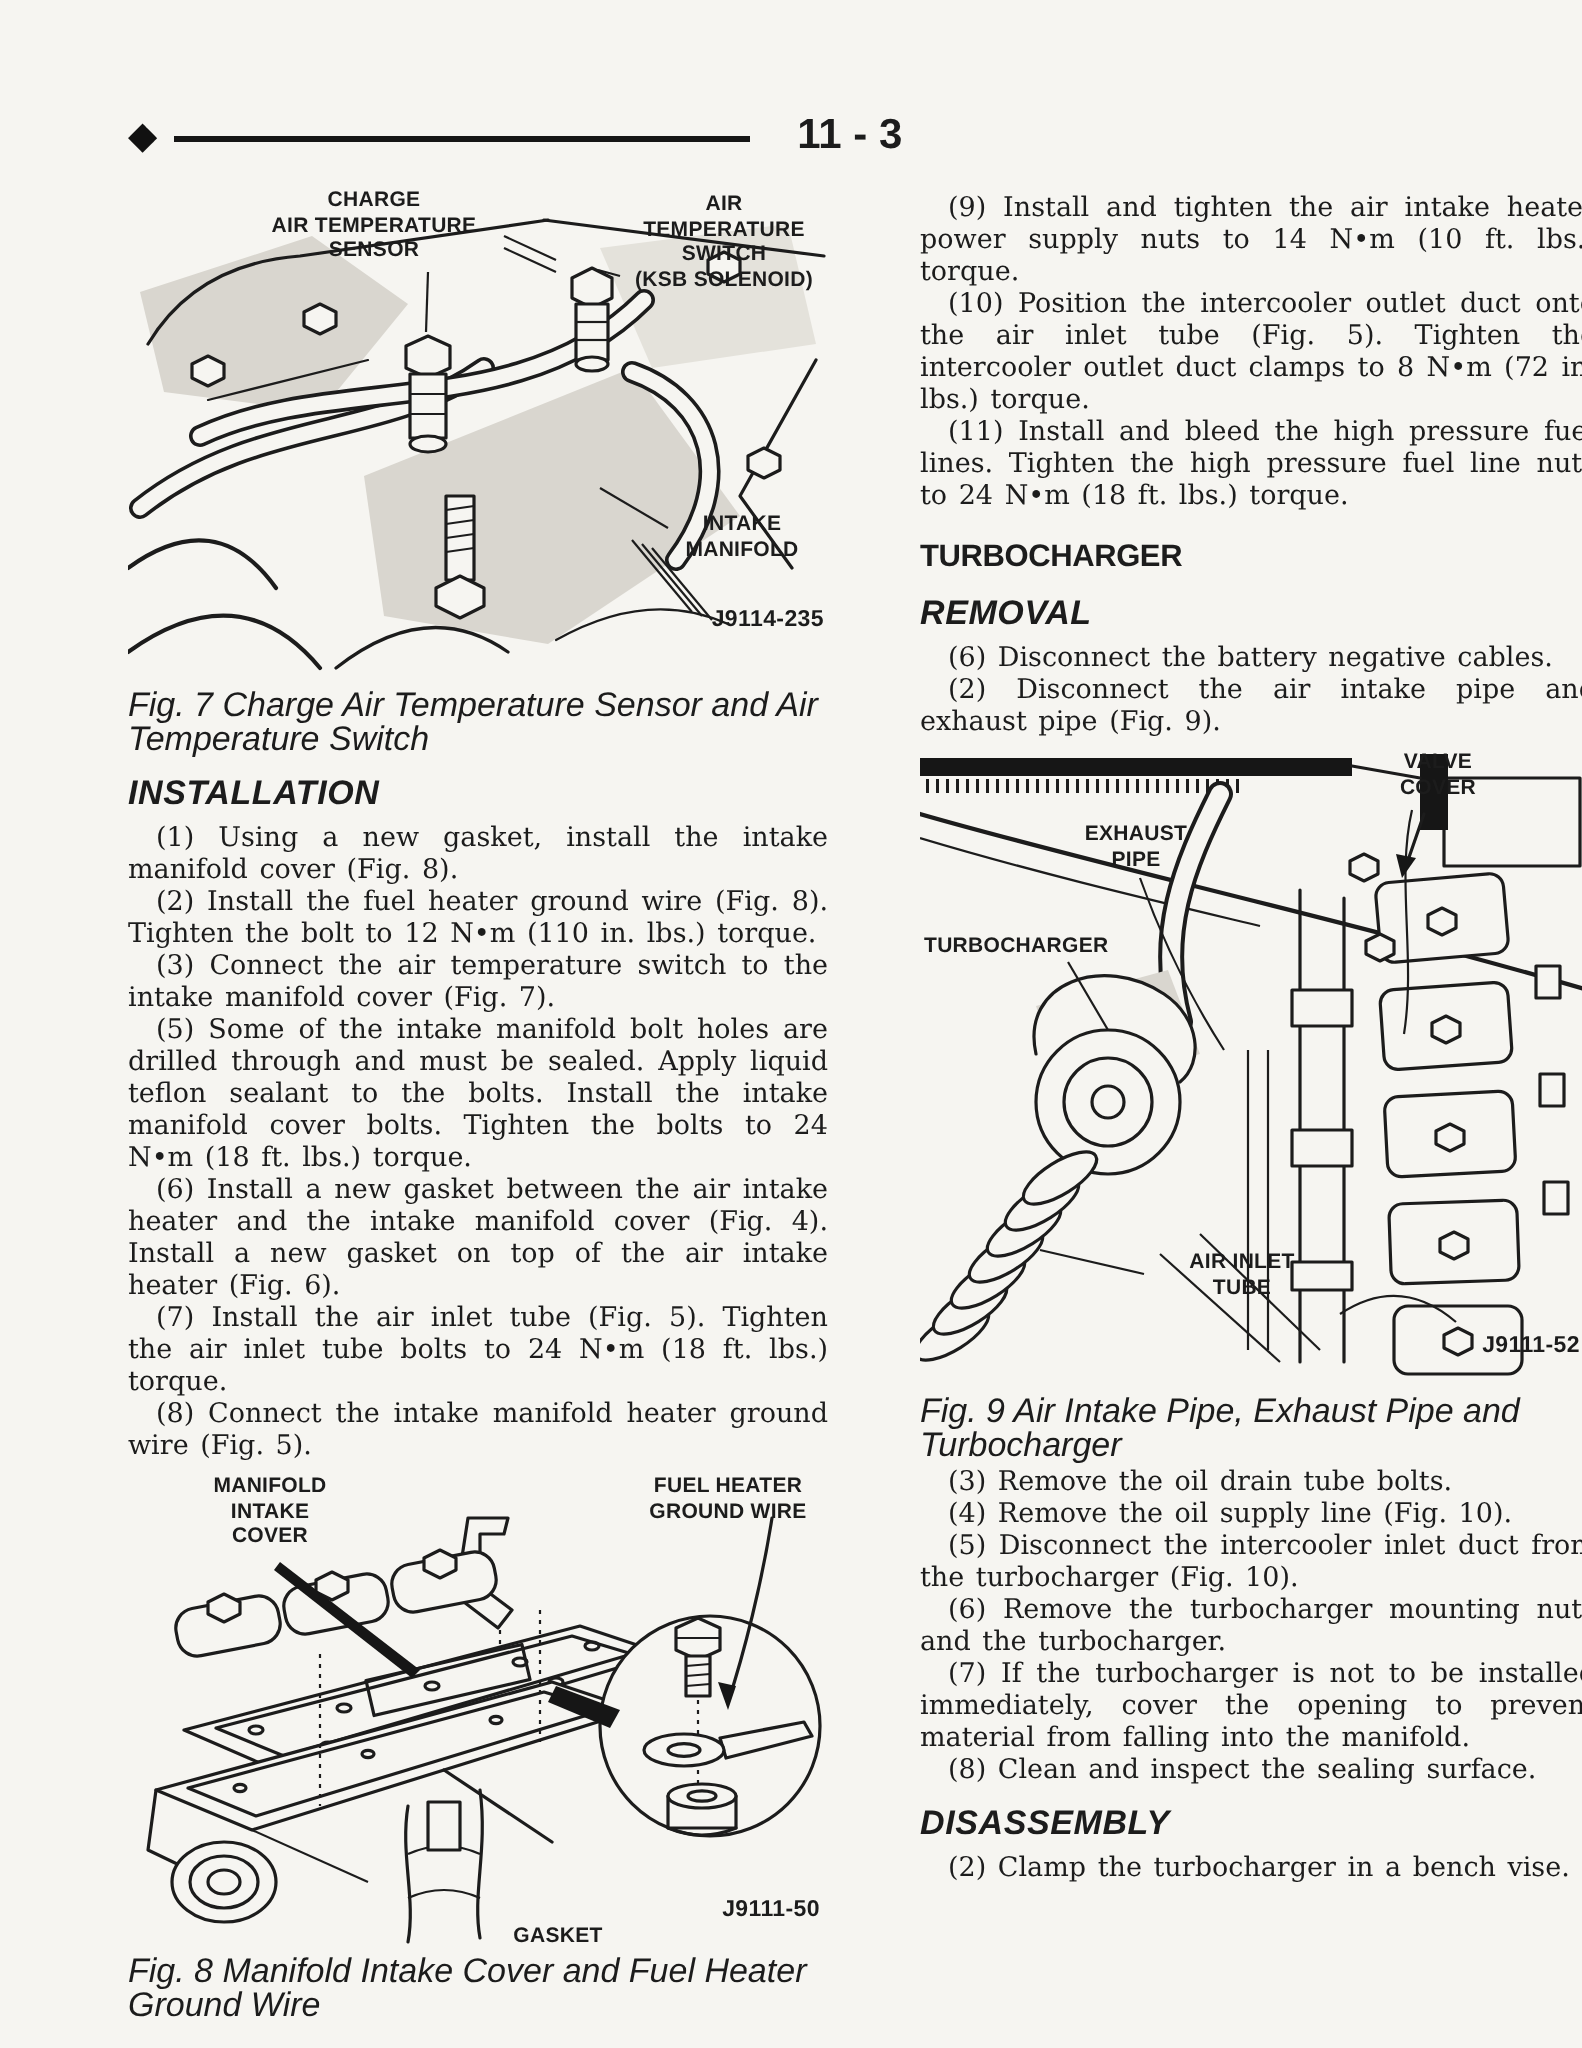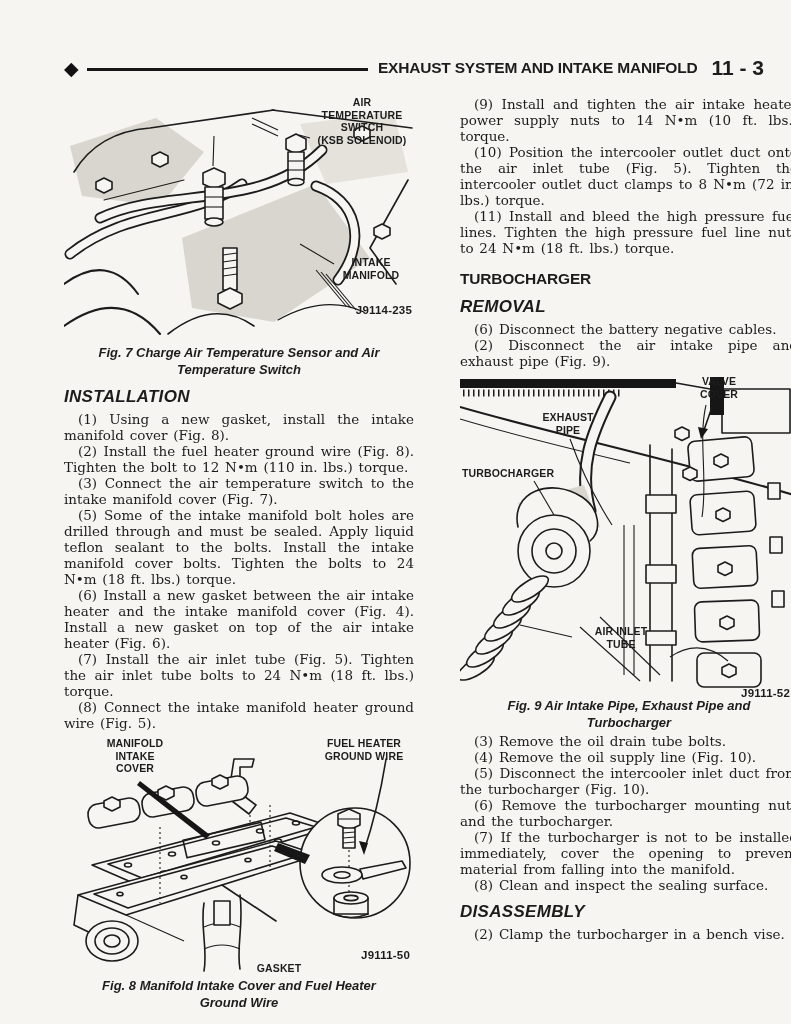--- a/index.html
+++ b/index.html
@@ -21,22 +21,22 @@
   
   .col{position:absolute;}
   .col-left{left:64px;top:88px;width:350px;}
   .col-right{left:428px;top:96px;width:338px;margin-left:32px;}
   p.step{font-size:13.5px;line-height:16px;margin:0;text-align:justify;
     text-indent:14px;word-spacing:1.5px;}
   .subhead{font-family:"Liberation Sans",sans-serif;font-weight:bold;
     font-style:italic;font-size:17px;letter-spacing:.3px;margin:9px 0 4px 0;}
   .mainhead{font-family:"Liberation Sans",sans-serif;font-weight:bold;
     font-size:15.5px;letter-spacing:-0.2px;margin:14px 0 6px 0;}
-  .caption{font-family:"Liberation Sans",sans-serif;font-weight:bold;
-    font-style:italic;font-size:13px;line-height:17px;text-align:center;
+  .caption{font-family:"Liberation Sans",sans-serif;font-weight:normal;
+    font-style:italic;font-size:17px;line-height:17px;
     white-space:pre-line;margin:4px 0 2px 0;}
   
   .figure{position:relative;}
   .fig7{height:252px;}
   .fig8{height:238px;margin-top:4px;}
   .fig9{height:318px;margin-top:6px;}
   .figure svg{position:absolute;left:0;top:0;}
   .flabel{position:absolute;font-family:"Liberation Sans",sans-serif;
     font-weight:bold;font-size:10.5px;line-height:12.5px;letter-spacing:.15px;
     text-align:center;white-space:pre-line;}
@@ -56,21 +56,20 @@
   svg .thin{stroke:#1c1c1c;stroke-width:1.1;fill:none;}
 </style>
 </head>
 <body>
 
 <div>
 
   <div class="header">
     <span class="diamond">◆</span>
     <span class="rule"></span>
-    <span class="htitle">EXHAUST SYSTEM AND INTAKE MANIFOLD</span>
     <span class="hpage">11 - 3</span>
   </div>
 
   <div class="col col-left">
 
     <div class="figure fig7">
       <svg width="350" height="252" viewBox="0 0 350 252">
         <path class="shade" d="M6,58 L92,30 L140,64 L96,118 L18,108 Z"></path>
         <path class="shade2" d="M236,36 L330,24 L344,84 L262,96 Z"></path>
         <path class="shade" d="M118,150 L252,96 L306,170 L210,234 L128,220 Z"></path>
@@ -123,20 +122,23 @@
 
         <line class="thin" x1="188" y1="30" x2="214" y2="42"></line>
         <line class="thin" x1="188" y1="36" x2="214" y2="48"></line>
         <line class="thin" x1="150" y1="48" x2="149" y2="78"></line>
         <line class="thin" x1="246" y1="50" x2="235" y2="47"></line>
         <line class="thin" x1="270" y1="176" x2="236" y2="156"></line>
         <line class="thin" x1="282" y1="218" x2="252" y2="182"></line>
         <line class="thin" x1="287" y1="220" x2="257" y2="184"></line>
         <line class="thin" x1="292" y1="222" x2="262" y2="186"></line>
       </svg>
+      <div class="flabel" style="left:58px;top:6px;width:130px;">CHARGE
+AIR TEMPERATURE
+SENSOR</div>
       <div class="flabel" style="left:248px;top:8px;width:100px;">AIR
 TEMPERATURE
 SWITCH
 (KSB SOLENOID)</div>
       <div class="flabel" style="left:268px;top:168px;width:78px;">INTAKE
 MANIFOLD</div>
       <div class="fid" style="right:2px;top:216px;">J9114-235</div>
     </div>
     <div class="caption">Fig. 7 Charge Air Temperature Sensor and Air
 Temperature Switch</div>
@@ -323,21 +325,21 @@
         <line class="thin" x1="74" y1="106" x2="94" y2="140"></line>
         <line class="thin" x1="112" y1="262" x2="60" y2="250"></line>
       </svg>
       <div class="flabel" style="left:224px;top:0px;width:70px;">VALVE
 COVER</div>
       <div class="flabel" style="left:66px;top:36px;width:84px;">EXHAUST
 PIPE</div>
       <div class="flabel" style="left:2px;top:92px;width:110px;text-align:left;">TURBOCHARGER</div>
       <div class="flabel" style="left:116px;top:250px;width:90px;">AIR INLET
 TUBE</div>
-      <div class="fid" style="right:8px;top:312px;">J9111-52</div>
+      <div class="fid" style="right:8px;top:292px;">J9111-52</div>
     </div>
     <div class="caption">Fig. 9 Air Intake Pipe, Exhaust Pipe and
 Turbocharger</div>
 
     <p class="step">(3) Remove the oil drain tube bolts.</p>
     <p class="step">(4) Remove the oil supply line (Fig. 10).</p>
     <p class="step">(5) Disconnect the intercooler inlet duct from the turbocharger (Fig. 10).</p>
     <p class="step">(6) Remove the turbocharger mounting nuts and the turbocharger.</p>
     <p class="step">(7) If the turbocharger is not to be installed immediately, cover the opening to prevent material from falling into the manifold.</p>
     <p class="step">(8) Clean and inspect the sealing surface.</p>

